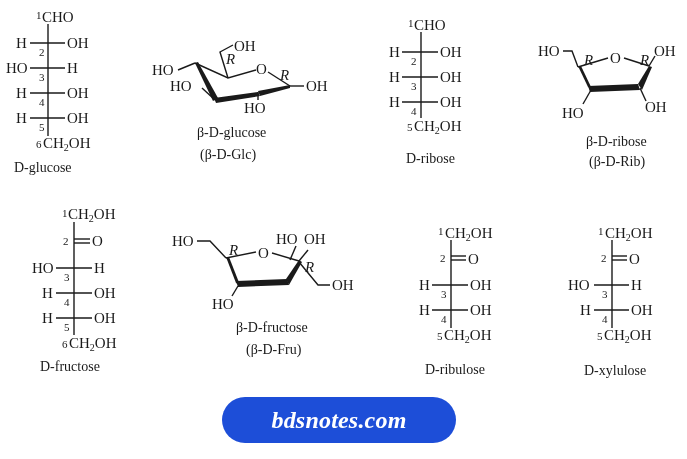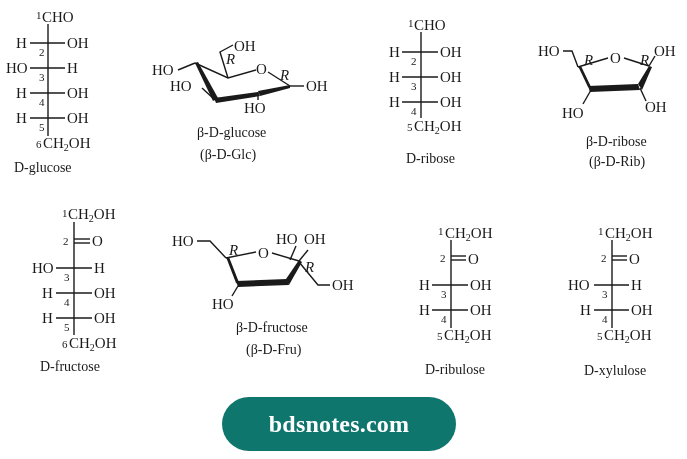--- a/index.html
+++ b/index.html
@@ -6,23 +6,23 @@
   body { width:687px; height:459px; position:relative; overflow:hidden;
          font-family:"Liberation Serif", "DejaVu Serif", serif; color:#1a1a1a; }
   svg.canvas { position:absolute; left:0; top:0; }
   .t { font-family:"Liberation Serif", "DejaVu Serif", serif; font-size:15px; fill:#1a1a1a; }
   .sm { font-size:11px; }
   .sub { font-size:10px; }
   .it { font-style:italic; }
   .lbl { font-family:"Liberation Serif", "DejaVu Serif", serif; font-size:14px; fill:#1a1a1a; }
   .ln { stroke:#1a1a1a; stroke-width:1.4; fill:none; }
   .wedge { fill:#1a1a1a; }
-  .site-btn { position:absolute; left:222px; top:397px; width:234px; height:54px;
-              border-radius:27px; background:#0f766e; display:flex; align-items:center;
-              justify-content:center; }
+  .site-btn { position:absolute; left:222px; top:397px; width:234px; height:46px;
+              border-radius:27px; background:#1d4ed8; display:flex; align-items:center;
+              justify-content:center;font-style:italic; }
   .site-btn span { color:#ffffff; font-family:"Liberation Serif", "DejaVu Serif", serif;
                    font-weight:bold; font-size:24px; letter-spacing:0.2px; }
 </style>
 </head>
 <body>
 
 <svg class="canvas" width="687" height="397" viewBox="0 0 687 397" xmlns="http://www.w3.org/2000/svg">
 
   <g>
     <line class="ln" x1="48" y1="24" x2="48" y2="136"></line>

